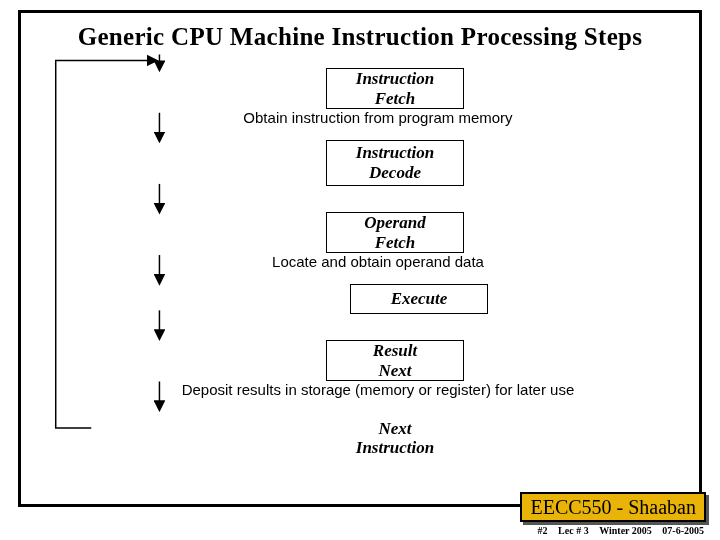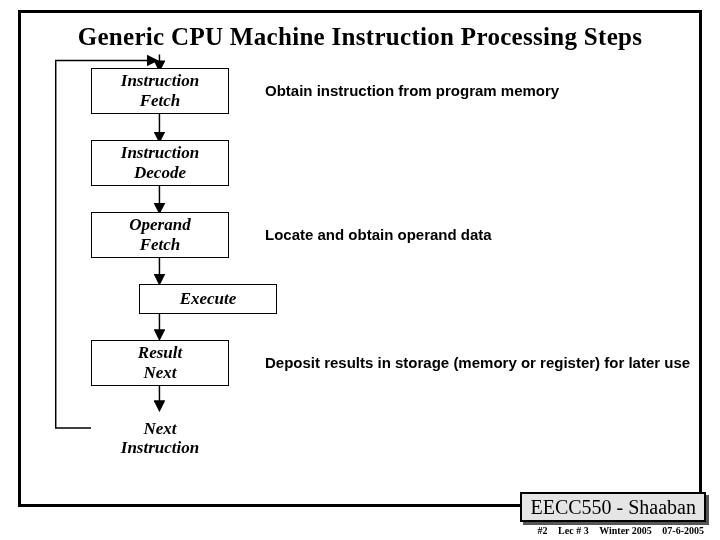--- a/index.html
+++ b/index.html
@@ -30,20 +30,21 @@
     position: absolute;
     left: 0;
     top: 55px;
     width: 100%;
   }
   .row {
     display: flex;
     align-items: center;
     margin-bottom: 26px;
     height: 46px;
+    flex-direction: column;
   }
   .step-box {
     width: 138px;
     height: 46px;
     border: 1px solid #000;
     margin-left: 70px;
     display: flex;
     flex-direction: column;
     justify-content: center;
     align-items: center;
@@ -56,41 +57,41 @@
     background: #fff;
     position: relative;
     z-index: 2;
   }
   .step-box.execute { height: 30px; }
   .row.execute { height: 30px; padding-left: 48px; }
   .step-box.last { border: none; justify-content: flex-end; }
   .desc {
     margin-left: 36px;
     font-family: Arial, Helvetica, sans-serif;
-    font-weight: bold;
+    font-weight: normal;
     font-size: 15px;
     flex: 1;
     line-height: 1.25;
   }
   .arrows {
     position: absolute;
     left: 0; top: 0;
     width: 100%;
     height: 100%;
     pointer-events: none;
     z-index: 1;
   }
   .footer-box {
     position: absolute;
     right: 14px;
     bottom: 18px;
     border: 2px solid #000;
     box-shadow: 3px 3px 0 #555;
     padding: 2px 8px 1px 8px;
-    background: #e5e5e5;
+    background: #eab308;
     font-family: "Times New Roman", Times, serif;
     font-size: 20px;
   }
   .footer-line {
     position: absolute;
     right: 16px;
     bottom: 4px;
     font-family: "Times New Roman", Times, serif;
     font-weight: bold;
     font-size: 10px;

